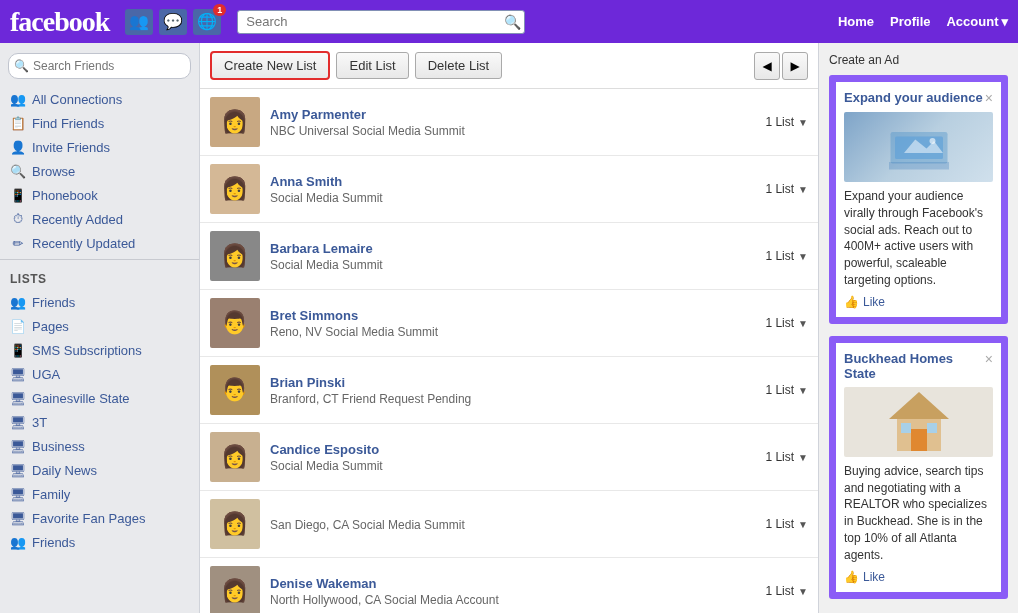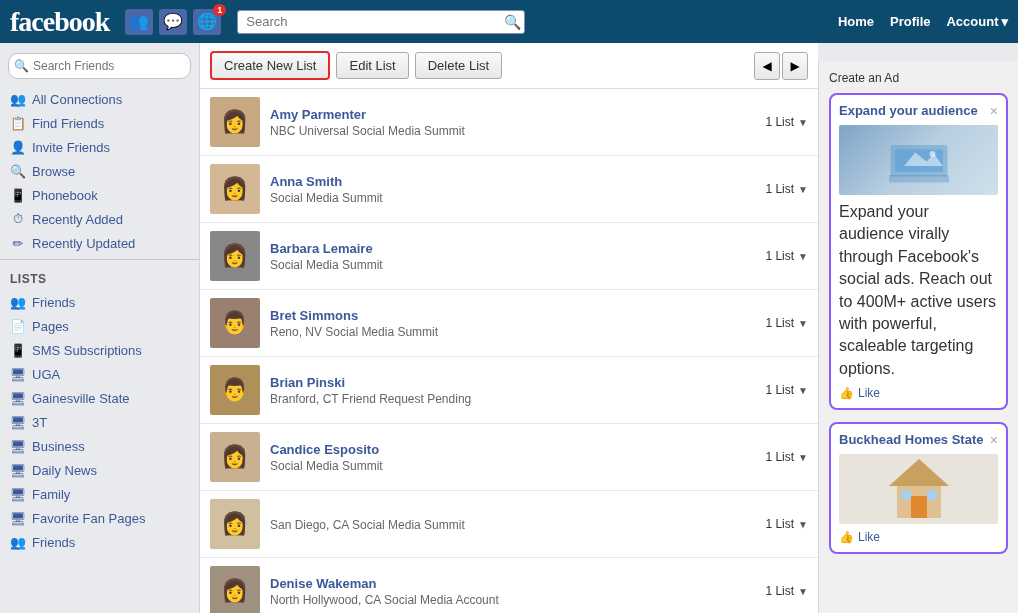--- a/index.html
+++ b/index.html
@@ -1,20 +1,20 @@
 <!DOCTYPE html>
 <html><head>
   <meta charset="utf-8">
   <style>
     * { margin: 0; padding: 0; box-sizing: border-box; }
     body { font-family: Arial, Helvetica, sans-serif; font-size: 13px; background: #e9eaed; width: 1018px; height: 613px; overflow: hidden; }
 
     
     #topnav {
-      background: #0c4a6e;
+      background: #6d28d9;
       height: 43px;
       display: flex;
       align-items: center;
       padding: 0 10px;
       gap: 10px;
     }
     #topnav .logo {
       color: white;
       font-size: 28px;
       font-weight: bold;
@@ -281,31 +281,30 @@
     }
 
     
     #right-panel {
       width: 200px;
       background: #f0f0f0;
       padding: 10px;
       overflow-y: auto;
       border-left: 1px solid #d0d3da;
       flex-shrink: 0;
-      margin-top: 18px;
     }
     .ad-section-title {
       font-size: 12px;
       color: #333;
       margin-bottom: 8px;
     }
     .ad-card {
       background: white;
-      border: 2px solid #8b5cf6;
-      border-radius: 8px;
+      border: 7px solid #8b5cf6;
+      border-radius: 3px;
       padding: 8px;
       margin-bottom: 12px;
     }
     .ad-card-header {
       display: flex;
       justify-content: space-between;
       align-items: flex-start;
       margin-bottom: 6px;
     }
     .ad-card-title {
@@ -324,21 +323,21 @@
       background: linear-gradient(135deg, #7ea4c8 0%, #b8cfe0 50%, #d0e0ec 100%);
       border-radius: 2px;
       margin-bottom: 6px;
       display: flex;
       align-items: center;
       justify-content: center;
       overflow: hidden;
     }
     .ad-image svg { width: 60px; height: 50px; }
     .ad-text {
-      font-size: 16px;
+      font-size: 12px;
       color: #333;
       line-height: 1.4;
       margin-bottom: 6px;
     }
     .ad-like-btn {
       display: flex;
       align-items: center;
       gap: 4px;
       color: #3b5998;
       font-size: 12px;
@@ -614,19 +613,20 @@
       </div>
       <div class="house-icon-wrap">
         <svg viewBox="0 0 80 70" width="80" height="70">
           <polygon points="40,5 10,32 70,32" fill="#c8a060"></polygon>
           <rect x="18" y="32" width="44" height="32" fill="#e0c090"></rect>
           <rect x="32" y="42" width="16" height="22" fill="#e08830"></rect>
           <rect x="22" y="36" width="10" height="10" fill="#a8d0e8"></rect>
           <rect x="48" y="36" width="10" height="10" fill="#a8d0e8"></rect>
         </svg>
       </div>
+      <div class="ad-text">Buying advice, search tips and negotiating with a REALTOR who specializes in Buckhead. She is in the top 10% of all Atlanta agents.</div>
       <div class="ad-like-btn">
         <span>👍</span>
         <span>Like</span>
       </div>
     </div>
   </div>
 </div>
 
 </body></html>

